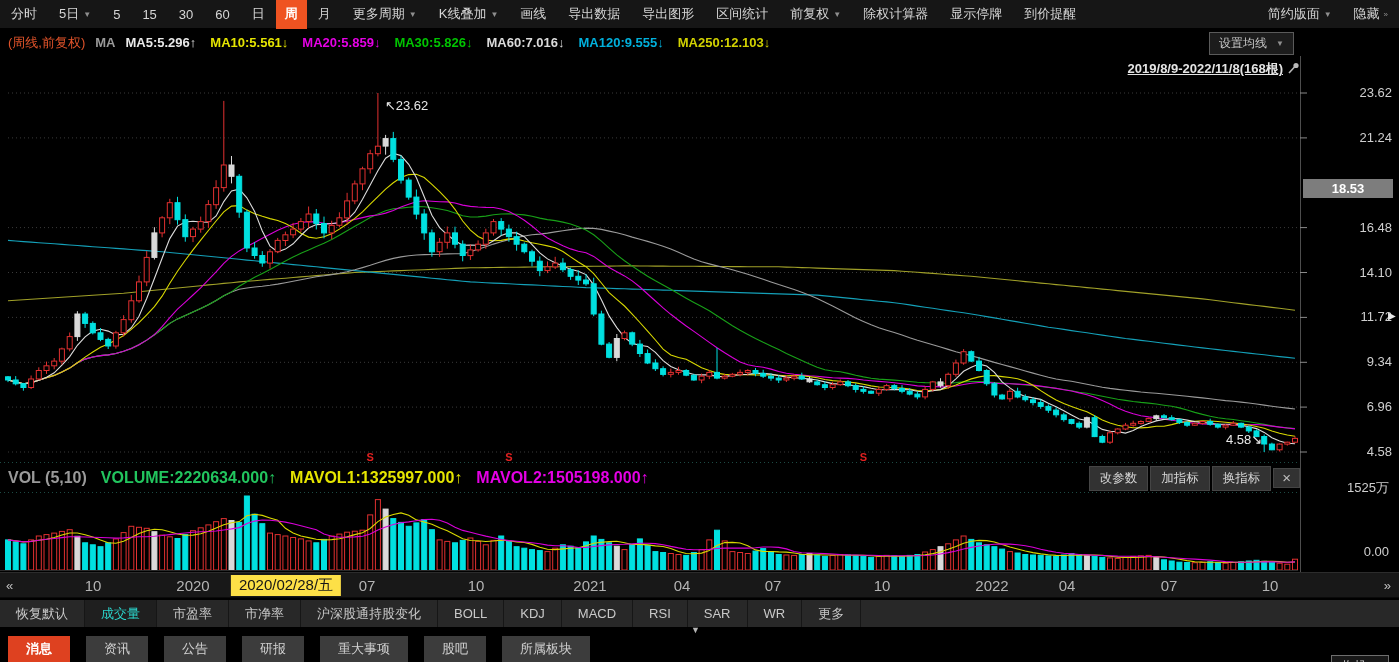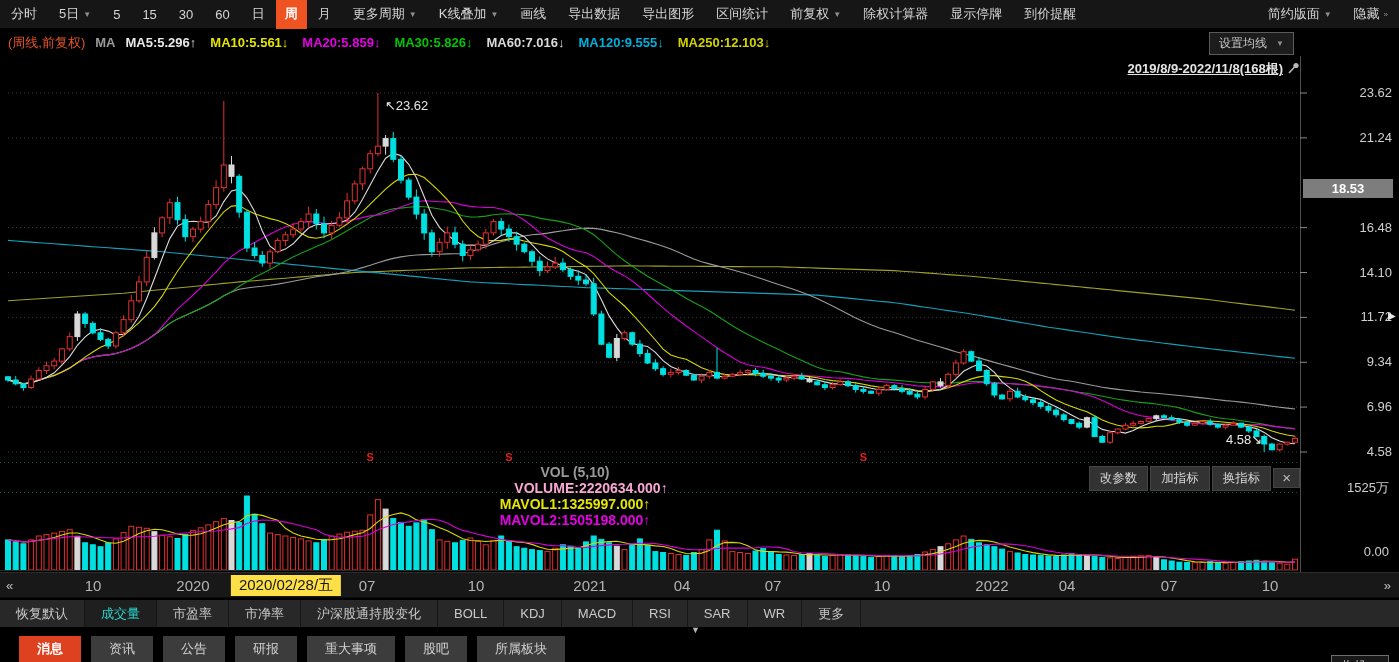--- a/index.html
+++ b/index.html
@@ -30,21 +30,21 @@
     text-decoration:underline;}
   .pin{position:absolute;top:61px;right:98px;}
   .price-label{position:absolute;left:1300px;width:92px;text-align:right;color:#cfcfcf;
     font-size:13px;}
   .price-highlight{position:absolute;left:1303px;width:90px;text-align:center;background:#7d7d7d;
     color:#fff;font-size:13px;font-weight:bold;padding:2px 0;}
   .edge-marker{position:absolute;left:1388px;top:310px;color:#e8e8e8;font-size:10px;}
 
   
   .vol-header{position:absolute;top:464px;left:0;width:1156px;height:28px;display:flex;
-    align-items:center;font-size:14px;padding-left:8px;color:#9a9a9a;flex-direction:column;}
+    align-items:center;font-size:16px;padding-left:8px;color:#9a9a9a;}
   .vol-header .vh{font-weight:bold;margin-right:14px;white-space:nowrap;}
   .vol-buttons{position:absolute;top:467px;right:99px;display:flex;align-items:center;height:22px;}
   .vol-btn{background:#323232;color:#d6d6d6;font-size:12.5px;padding:3px 10px;margin-left:2px;border:1px solid #454545;}
   .vol-close{color:#bdbdbd;font-size:15px;padding:1px 8px;margin-left:2px;border:1px solid #454545;background:#323232;line-height:16px;}
   .vol-axis-max{position:absolute;right:10px;top:479px;color:#cfcfcf;font-size:13px;}
   .vol-axis-min{position:absolute;right:10px;top:544px;color:#cfcfcf;font-size:13px;}
 
   
   .xaxis{position:absolute;top:572px;left:0;width:100%;height:26px;background:#181818;
     border-top:1px solid #2c2c2c;border-bottom:1px solid #0a0a0a;}
@@ -54,21 +54,21 @@
 
   
   .indbar{position:absolute;top:600px;left:0;width:100%;height:27px;background:#282828;
     display:flex;font-size:13px;color:#c9c9c9;}
   .ind-item{display:flex;align-items:center;padding:0 16px;border-right:1px solid #161616;white-space:nowrap;}
   .ind-item.active{color:#2bd8cf;background:#1f1f1f;}
   .splitter{position:absolute;top:625px;left:691px;color:#b5b5b5;font-size:9px;}
 
   
   .tabs{position:absolute;top:636px;left:0;width:100%;height:26px;background:#000;display:flex;
-    padding-left:19px;gap:10px;font-size:13px;}
+    padding-left:8px;gap:16px;font-size:13px;}
   .tab{background:#3c3c3c;color:#d2d2d2;display:flex;align-items:center;padding:0 18px;white-space:nowrap;}
   .tab.active{background:#de4120;color:#fff;font-weight:bold;}
   .collapse-btn{position:absolute;right:10px;top:639px;border:1px solid #6e6e6e;color:#c9c9c9;
     font-size:12.5px;padding:2px 9px;display:flex;align-items:center;gap:5px;background:#181818;margin-top:16px;}
   .collapse-btn .tb-arrow{margin-left:0;}
 </style>
 </head>
 <body>
 
 <div id="stage">
@@ -676,21 +676,21 @@
       <div class="price-label" style="top: 309.375px;">11.72</div>
       <div class="price-label" style="top: 354.25px;">9.34</div>
       <div class="price-label" style="top: 399.125px;">6.96</div>
       <div class="price-label" style="top: 444px;">4.58</div>
       <div class="price-highlight" style="top: 178.972px;">18.53</div>
     </div>
   <div class="edge-marker" style="top: 310.375px;">▶</div>
 
   <div class="vol-header">
     <span class="vh" style="color:#9a9a9a;">VOL (5,10)</span>
-    <span class="vh" id="volVal" style="color: #f9a8d4; margin-left: 32px;">VOLUME:2220634.000↑</span>
+    <span class="vh" id="volVal" style="color: #22c55e;">VOLUME:2220634.000↑</span>
     <span class="vh" id="mavol1Val" style="color: rgb(229, 229, 0);">MAVOL1:1325997.000↑</span>
     <span class="vh" id="mavol2Val" style="color: rgb(229, 0, 229);">MAVOL2:1505198.000↑</span>
   </div>
   <div class="vol-buttons" id="volBtns">
       <span class="vol-btn">改参数</span>
       <span class="vol-btn">加指标</span>
       <span class="vol-btn">换指标</span>
       <span class="vol-close">×</span>
     </div>
   <div class="vol-axis-max">1525万</div>

